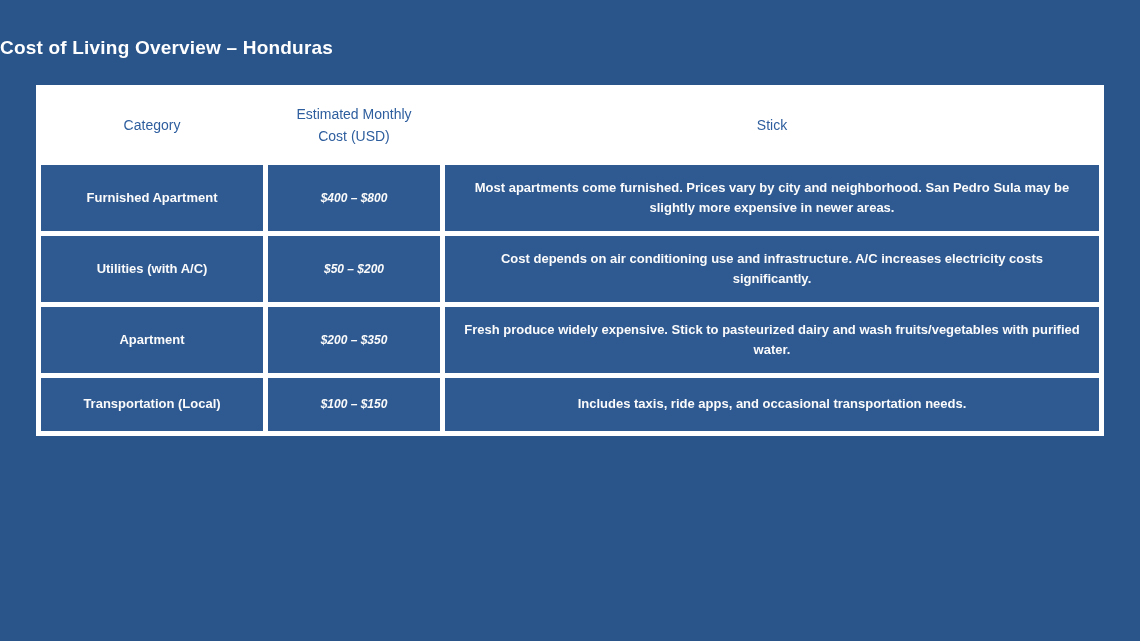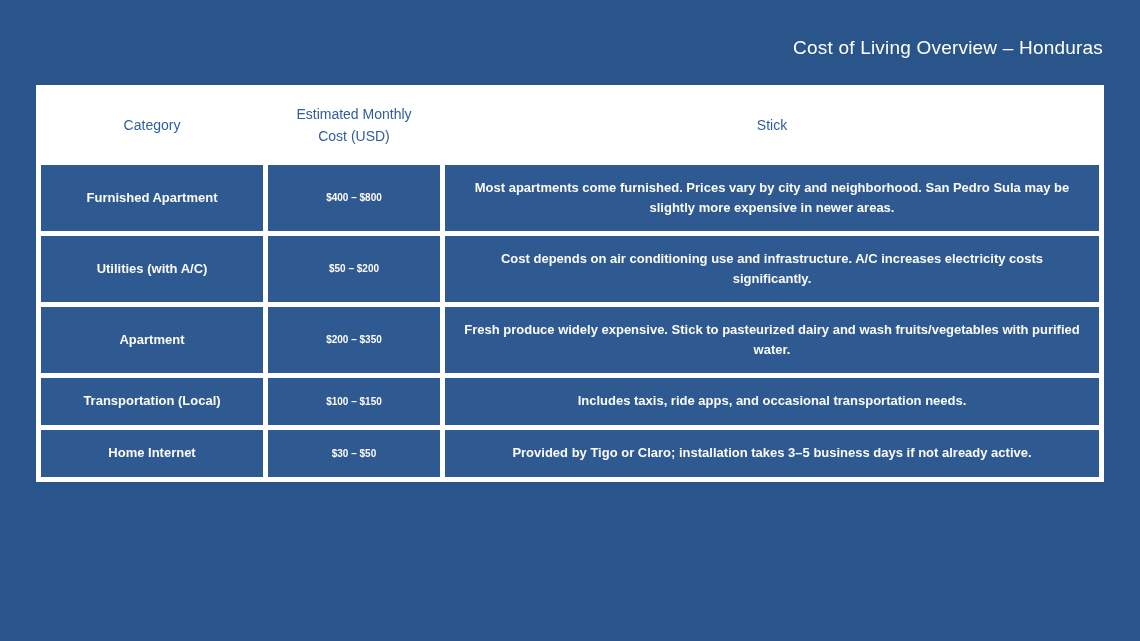--- a/index.html
+++ b/index.html
@@ -11,23 +11,23 @@
     background: var(--page-bg, #2A558B);
     font-family: "Liberation Sans", sans-serif;
     overflow: hidden;
     position: relative;
   }
   .title {
     position: absolute;
     top: 37px;
     left: 0;
     width: 1103px;
-    text-align: right;
+    text-align: left;
     font-size: 19px;
-    font-weight: normal;
+    font-weight: bold;
     color: var(--title-text, #FFFFFF);
     letter-spacing: 0.2px;
   }
   table.cost-table {
     position: absolute;
     left: 36px;
     top: 85px;
     width: 1068px;
     border-collapse: separate;
     border-spacing: 5px;
@@ -49,23 +49,23 @@
     background: var(--cell-bg, #2F5A91);
     color: var(--body-text, #FBFBFB);
     font-size: 13px;
     font-weight: bold;
     text-align: center;
     vertical-align: middle;
     line-height: 1.55;
     padding: 4px 16px;
   }
   td.notes { padding: 4px 18px; }
-  td.cost  { font-size: 10px; }
+  td.cost  { font-size: 12px; font-style: italic; }
   tr.tall  td { height: 66px; }
-  tr.short td { height: 47px; }
+  tr.short td { height: 53px; }
 </style>
 </head>
 <body>
 
 <div class="title">Cost of Living Overview – Honduras</div>
 
 <table class="cost-table">
   <colgroup>
     <col style="width:222px">
     <col style="width:172px">
@@ -92,19 +92,14 @@
     <tr class="tall">
       <td class="cat">Apartment</td>
       <td class="cost">$200 – $350</td>
       <td class="notes">Fresh produce widely expensive. Stick to pasteurized dairy and wash fruits/vegetables with purified water.</td>
     </tr>
     <tr class="short">
       <td class="cat">Transportation (Local)</td>
       <td class="cost">$100 – $150</td>
       <td class="notes">Includes taxis, ride apps, and occasional transportation needs.</td>
     </tr>
-    <tr class="short">
-      <td class="cat">Home Internet</td>
-      <td class="cost">$30 – $50</td>
-      <td class="notes">Provided by Tigo or Claro; installation takes 3–5 business days if not already active.</td>
-    </tr>
   </tbody>
 </table>
 
 </body></html>

